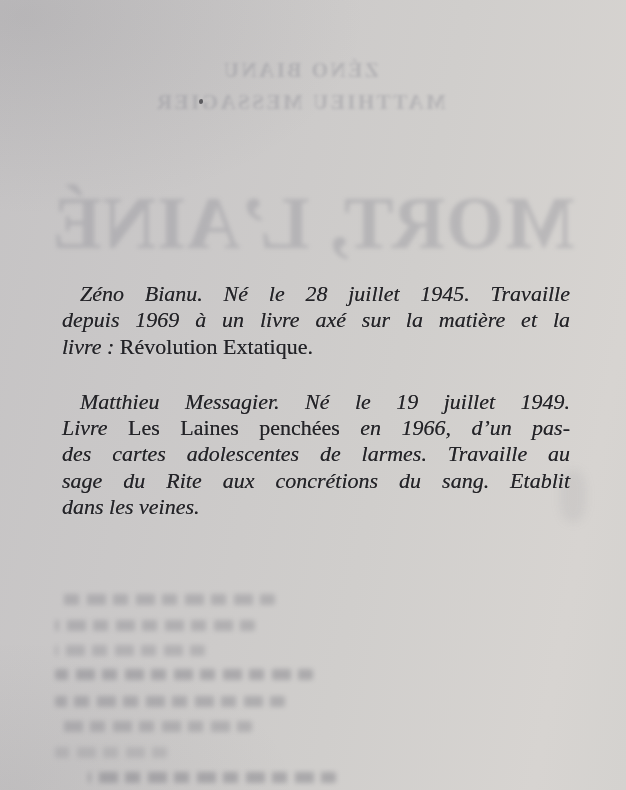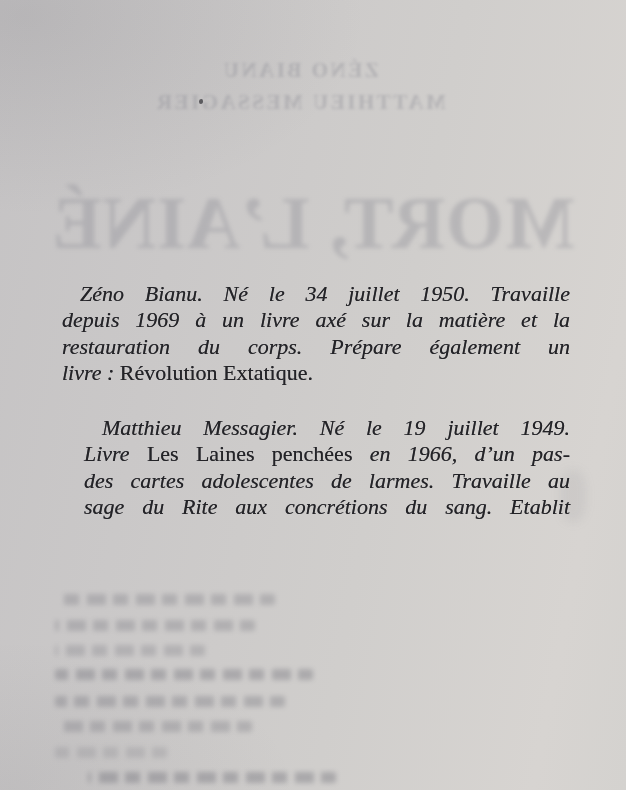--- a/index.html
+++ b/index.html
@@ -33,21 +33,21 @@
       rgba(98,98,108,.85) 22px 41px, rgba(98,98,108,0) 41px 49px);
     filter:blur(2.4px);transform:scaleX(-1);
   }
 
   
   .textblock{
     position:absolute;left:62px;top:281px;width:508px;
     font-size:22px;line-height:26.3px;color:#232327;
     text-shadow:0 0 .6px rgba(35,35,43,.65);
   }
-  .para + .para{margin-top:29px;margin-left:22px;}
+  .para + .para{margin-top:29px;}
   .line{text-align:justify;text-align-last:justify;white-space:normal;}
   .line.last{text-align-last:left;}
   .line.indent{text-indent:18px;}
   .it{font-style:italic;}
   .rm{font-style:normal;}
 
   .speck{position:absolute;left:199px;top:99px;width:4px;height:5px;
     background:rgba(55,55,60,.75);border-radius:50% 40% 55% 45%;filter:blur(.4px);}
   .smudge{position:absolute;left:560px;top:470px;width:26px;height:52px;
     background:rgba(120,120,130,.10);filter:blur(5px);border-radius:40%;}
@@ -62,30 +62,30 @@
     <div class="gl">MATTHIEU MESSAGIER</div>
   </div>
 
   <div class="ghost ghost-title">MORT, L’AINÉ</div>
 
   <div class="speck"></div>
   <div class="smudge"></div>
 
   <div class="textblock">
       <div class="para">
-        <div class="line indent"><span class="it">Zéno Bianu. Né le 34 juillet 1950. Travaille</span></div>
+        <div class="line indent"><span class="it">Zéno Bianu. Né le 28 juillet 1945. Travaille</span></div>
         <div class="line"><span class="it">depuis 1969 à un livre axé sur la matière et la</span></div>
-        <div class="line"><span class="it">restauration du corps. Prépare également un</span></div>
         <div class="line last"><span class="it">livre : </span><span class="rm">Révolution Extatique.</span></div>
       </div>
       <div class="para">
         <div class="line indent"><span class="it">Matthieu Messagier. Né le 19 juillet 1949.</span></div>
         <div class="line"><span class="it">Livre </span><span class="rm">Les Laines penchées </span><span class="it">en 1966, d’un pas-</span></div>
         <div class="line"><span class="it">des cartes adolescentes de larmes. Travaille au</span></div>
         <div class="line"><span class="it">sage du Rite aux concrétions du sang. Etablit</span></div>
+        <div class="line last"><span class="it">dans les veines.</span></div>
       </div>
     </div>
 
   <div>
       <div class="gbar" style="top: 594px; left: 60px; width: 215px; opacity: 0.3;"></div>
       <div class="gbar" style="top: 620px; left: 55px; width: 200px; opacity: 0.3;"></div>
       <div class="gbar" style="top: 645px; left: 55px; width: 150px; opacity: 0.27;"></div>
       <div class="gbar" style="top: 669px; left: 55px; width: 258px; opacity: 0.38;"></div>
       <div class="gbar" style="top: 696px; left: 55px; width: 230px; opacity: 0.34;"></div>
       <div class="gbar" style="top: 721px; left: 62px; width: 190px; opacity: 0.3;"></div>

